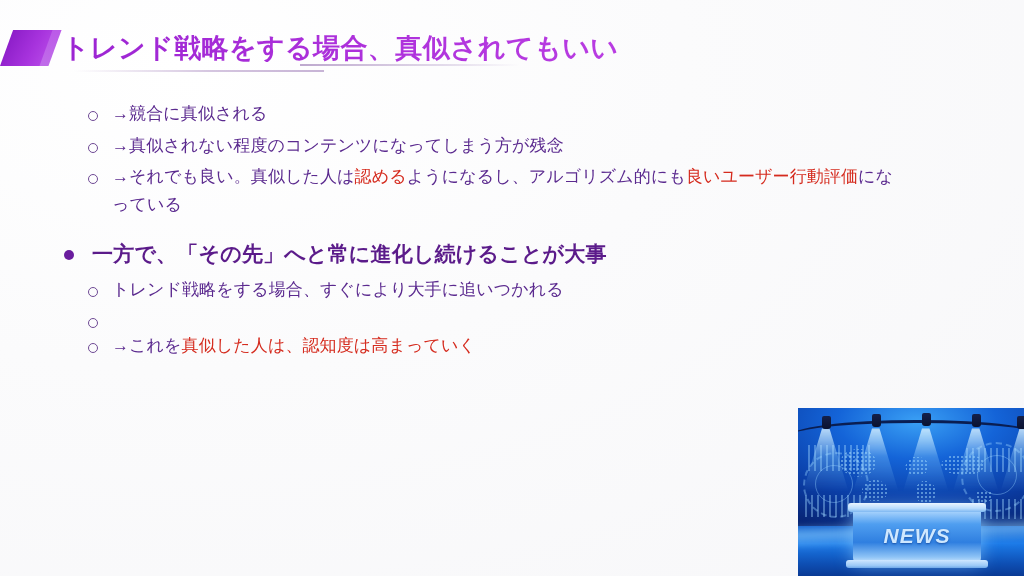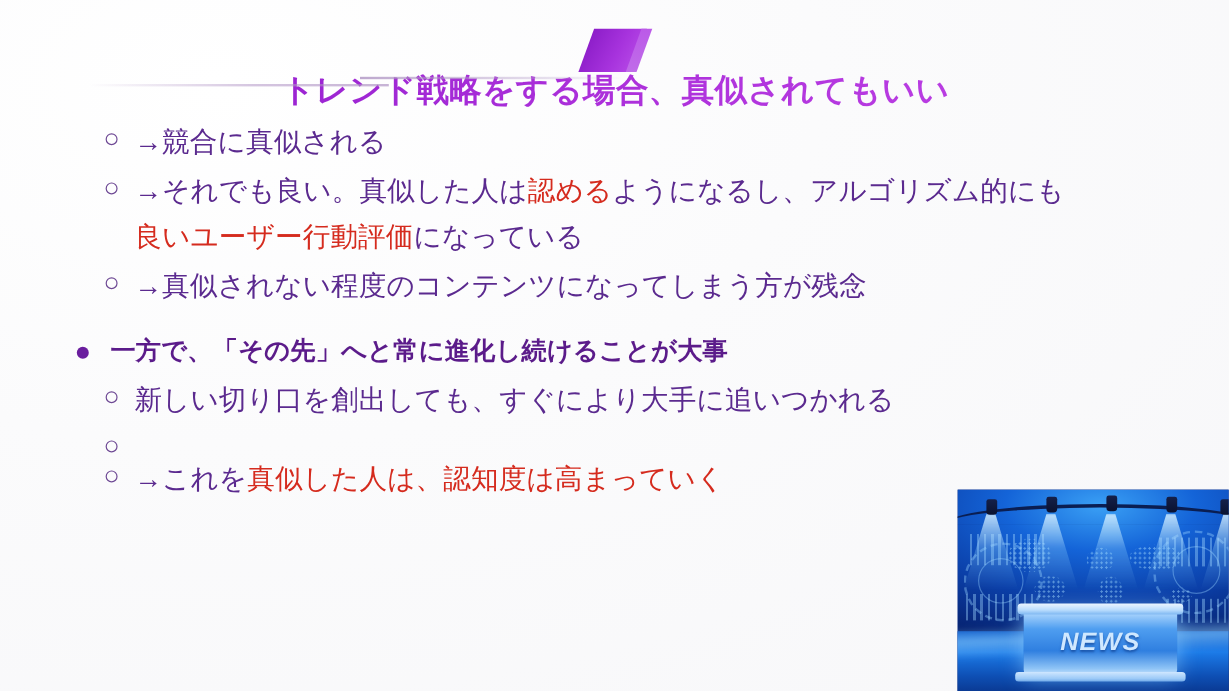--- a/index.html
+++ b/index.html
@@ -25,21 +25,20 @@
 
   
   .title-row {
     position: absolute;
     left: 0;
     top: 22px;
     width: 1024px;
     height: 52px;
     display: flex;
     align-items: center;
-    flex-direction: column;
   }
   .title-mark {
     position: relative;
     width: 60px;
     height: 40px;
     flex: 0 0 auto;
     margin-left: 0px;
   }
   .title-mark .blk {
     position: absolute;
@@ -114,21 +113,21 @@
     height: 10px;
     border-radius: 50%;
     background: #6a1d9e;
     margin: 12px 18px 0 6px;
   }
   .lvl1 .txt { letter-spacing: 0.2px; }
 
   .lvl2 {
     display: flex;
     align-items: flex-start;
-    font-size: 23px;
+    font-size: 17px;
     font-weight: 400;
     color: #5b2a8f;
     line-height: 1.62;
     margin: 0 0 4px 0;
   }
   .lvl2 .ring {
     flex: 0 0 auto;
     width: 8px;
     height: 8px;
     border-radius: 50%;
@@ -314,42 +313,42 @@
       <div class="lvl2">
         <span class="ring"></span>
         <span class="txt">
           <span class="pur">→競合に真似される</span>
         </span>
       </div>
 
       <div class="lvl2">
         <span class="ring"></span>
         <span class="txt">
+          <span class="pur">→真似されない程度のコンテンツになってしまう方が残念</span>
+        </span>
+      </div>
+
+      <div class="lvl2">
+        <span class="ring"></span>
+        <span class="txt">
           <span class="pur">→それでも良い。真似した人は</span><span class="red">認める</span><span class="pur">ようになるし、アルゴリズム的にも</span><span class="red">良いユーザー行動評価</span><span class="pur">になっている</span>
-        </span>
-      </div>
-
-      <div class="lvl2">
-        <span class="ring"></span>
-        <span class="txt">
-          <span class="pur">→真似されない程度のコンテンツになってしまう方が残念</span>
         </span>
       </div>
     </div>
 
     <div class="group group2">
       <div class="lvl1">
         <span class="dot"></span>
         <span class="txt">一方で、「その先」へと常に進化し続けることが大事</span>
       </div>
 
       <div class="lvl2">
         <span class="ring"></span>
         <span class="txt">
-          <span class="pur">新しい切り口を創出しても、すぐにより大手に追いつかれる</span>
+          <span class="pur">トレンド戦略をする場合、すぐにより大手に追いつかれる</span>
         </span>
       </div>
 
       <div class="lvl2">
         <span class="ring"></span>
       </div>
 
       <div class="lvl2">
         <span class="ring"></span>
         <span class="txt">

